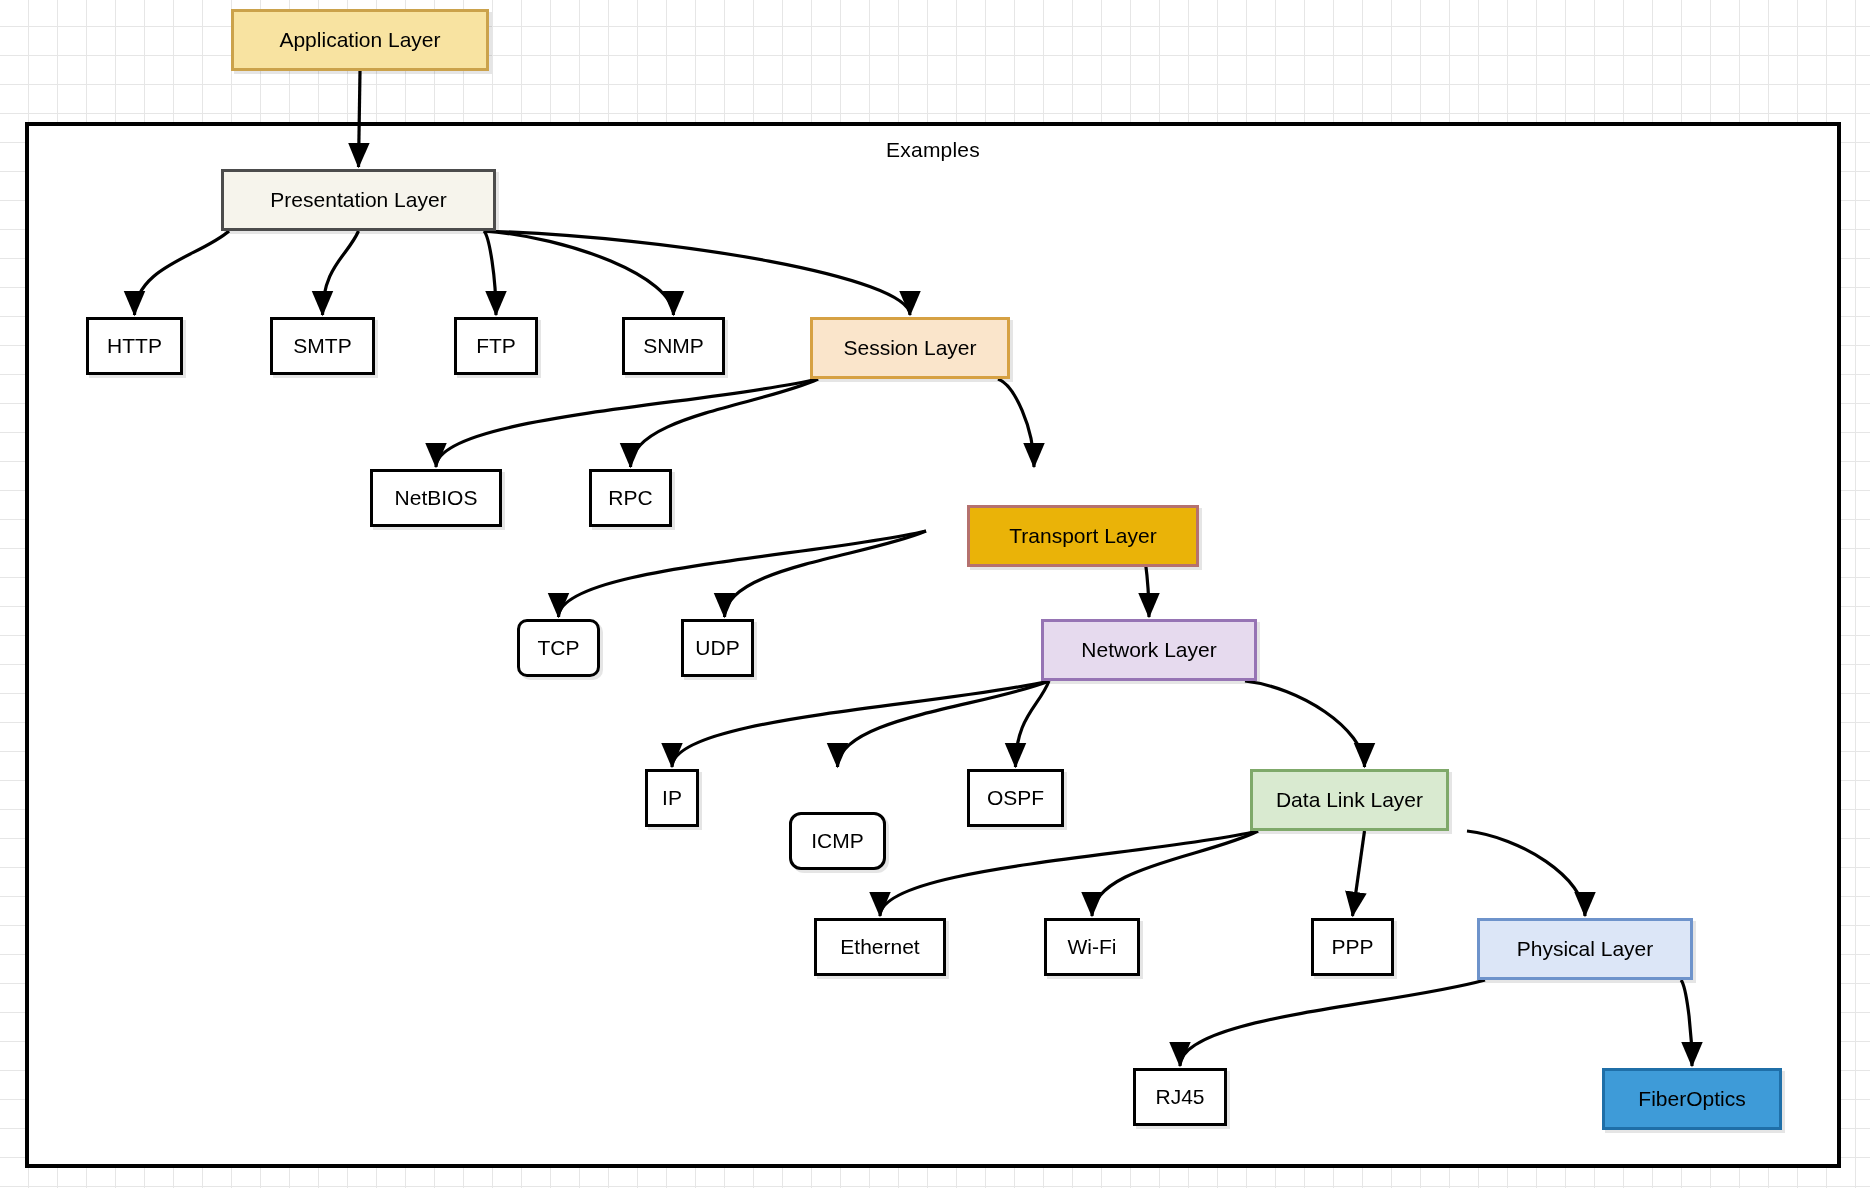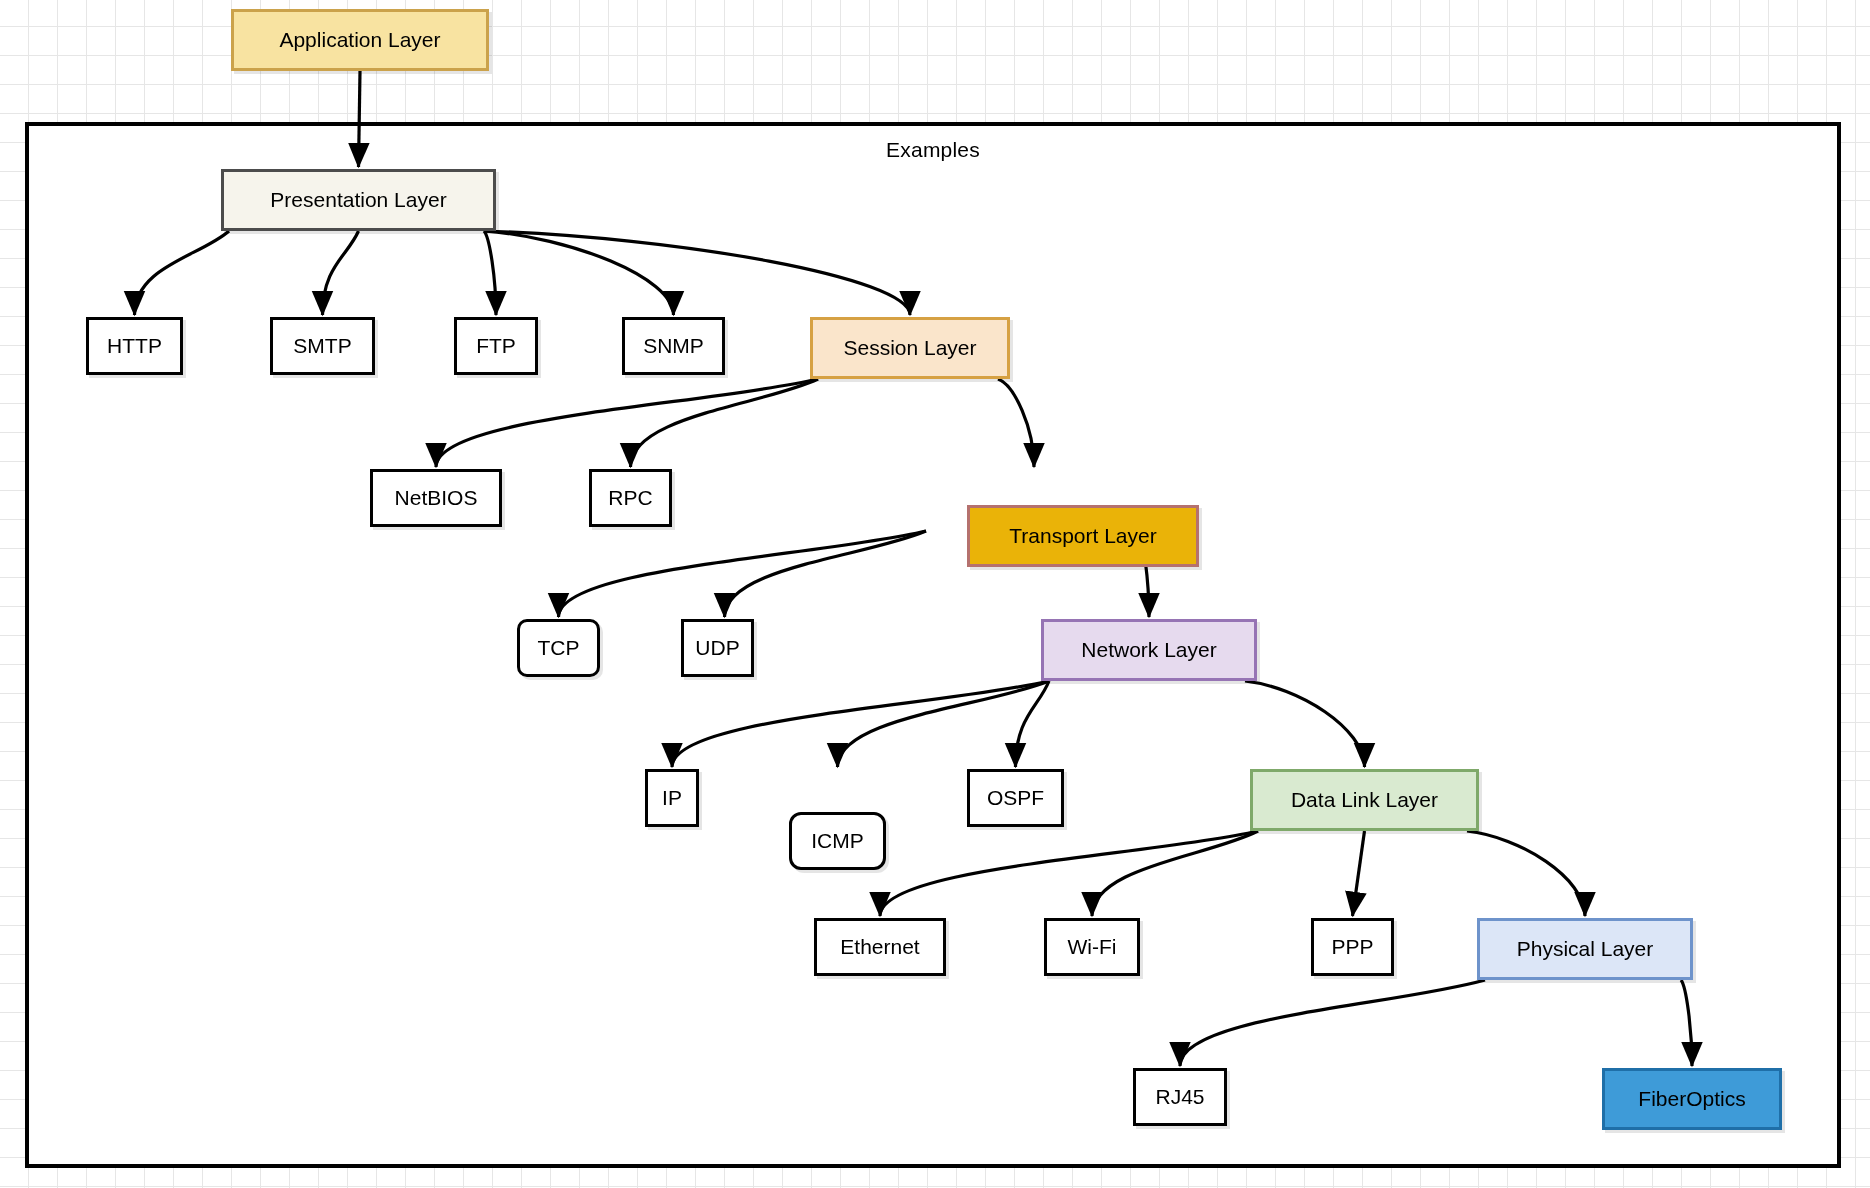--- a/index.html
+++ b/index.html
@@ -96,21 +96,21 @@
   </div>
   <div class="node layer shadow" style="left: 810px; top: 317px; width: 200px; height: 62px; background: rgb(250, 229, 203); border-color: rgb(214, 161, 67); color: rgb(0, 0, 0);">
     <span>Session Layer</span>
   </div>
   <div class="node layer shadow" style="left: 967px; top: 469px; width: 232px; height: 62px; background: #eab308; border-color: rgb(181, 113, 110); color: rgb(0, 0, 0); margin-top: 36px;">
     <span>Transport Layer</span>
   </div>
   <div class="node layer shadow" style="left: 1041px; top: 619px; width: 216px; height: 62px; background: rgb(230, 218, 238); border-color: rgb(150, 116, 180); color: rgb(0, 0, 0);">
     <span>Network Layer</span>
   </div>
-  <div class="node layer shadow" style="left: 1250px; top: 769px; width: 229px; height: 62px; background: rgb(217, 234, 208); border-color: rgb(127, 169, 106); color: rgb(0, 0, 0);">
+  <div class="node layer shadow" style="left: 1250px; top: 769px; width: 199px; height: 62px; background: rgb(217, 234, 208); border-color: rgb(127, 169, 106); color: rgb(0, 0, 0);">
     <span>Data Link Layer</span>
   </div>
   <div class="node layer shadow" style="left: 1477px; top: 918px; width: 216px; height: 62px; background: rgb(220, 230, 247); border-color: rgb(110, 147, 203); color: rgb(0, 0, 0);">
     <span>Physical Layer</span>
   </div>
   <div class="node layer shadow" style="left: 1602px; top: 1068px; width: 180px; height: 62px; background: rgb(62, 155, 216); border-color: rgb(31, 111, 168); color: #000000;">
     <span>FiberOptics</span>
   </div>
 
   <div class="node leaf shadow" style="left: 86px; top: 317px; width: 97px; height: 58px;">

